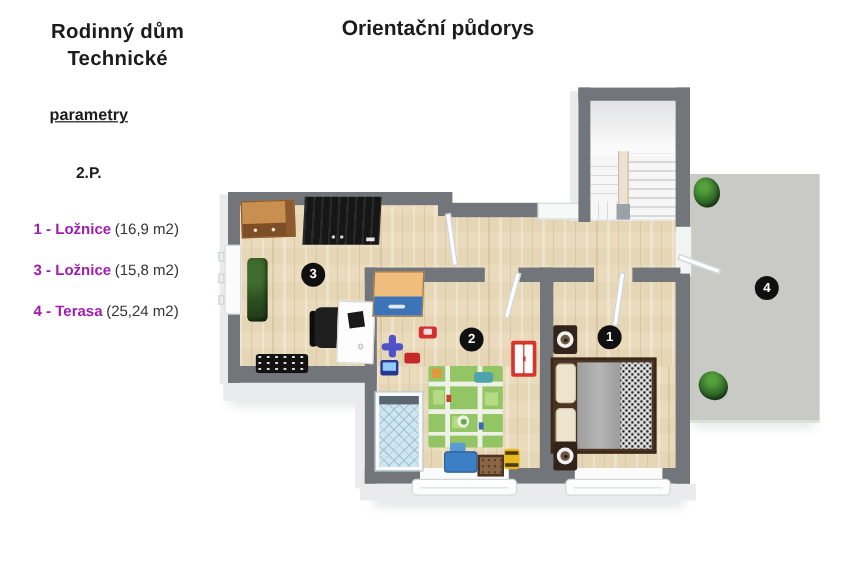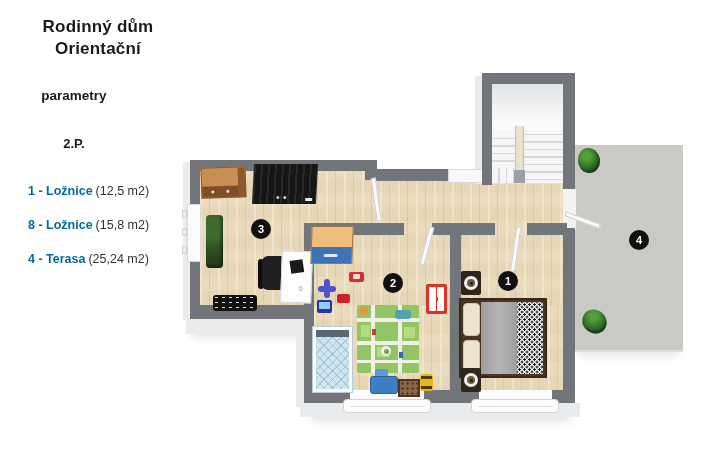--- a/index.html
+++ b/index.html
@@ -3,26 +3,26 @@
 <meta charset="utf-8">
 <style>
   html,body{margin:0;padding:0;background:#ffffff;}
   body{font-family:"Liberation Sans", sans-serif;color:#1b1b1b;}
   #stage{position:relative;width:702px;height:468px;background:#ffffff;overflow:hidden;}
 
   
   .t-center{position:absolute;text-align:center;font-weight:700;}
   #panel-title{left:8px;top:16px;width:180px;font-size:17px;line-height:22px;letter-spacing:.2px;}
   #panel-sub{left:8px;top:86px;width:132px;font-size:13.5px;line-height:20px;}
-  #panel-sub .u{}
+  #panel-sub .u{text-decoration:underline;}
   #floor-label{left:8px;top:136px;width:132px;font-size:13px;}
   #main-title{left:240px;top:13px;width:250px;font-size:17.5px;}
   #legend{position:absolute;left:28px;top:184px;width:170px;}
   .legend-item{font-size:12.5px;margin-bottom:20px;white-space:nowrap;color:#222;}
-  .legend-item b{color:#0369a1;}
+  .legend-item b{color:#a21caf;}
   .legend-item span{margin-left:3px;color:#333;}
 
   
   .abs{position:absolute;}
   .wall{position:absolute;background:#72767b;}
   .face{position:absolute;background:#e9ebec;}
   .wood{position:absolute;background-color:#e9dbbc;
     background-image:
       repeating-linear-gradient(90deg, rgba(255,255,255,.30) 0 2px, rgba(0,0,0,0) 2px 9px, rgba(167,137,96,.20) 9px 10px, rgba(0,0,0,0) 10px 18px),
       repeating-linear-gradient(0deg, rgba(180,150,105,.07) 0 14px, rgba(0,0,0,0) 14px 28px);}
@@ -39,30 +39,31 @@
   .tread-v{background-image:repeating-linear-gradient(180deg, rgba(0,0,0,0) 0 6px, #d7d8d9 6px 7.5px);}
   .tread-h{background-image:repeating-linear-gradient(90deg, rgba(0,0,0,0) 0 6px, #d7d8d9 6px 7.5px);}
 </style>
 </head>
 <body>
 
 <div id="stage">
 
   <div id="panel-title" class="t-center">
     <div>Rodinný dům</div>
-    <div>Orientační</div>
+    <div>Technické</div>
   </div>
   <div id="panel-sub" class="t-center">
     <div class="u">parametry</div>
   </div>
   <div id="floor-label" class="t-center">2.P.</div>
+  <div id="main-title" class="t-center">Orientační půdorys</div>
 
   <div id="legend">
-    <div class="legend-item"><b>1 - Ložnice</b><span>(12,5 m2)</span></div>
-    <div class="legend-item"><b>8 - Ložnice</b><span>(15,8 m2)</span></div>
+    <div class="legend-item"><b>1 - Ložnice</b><span>(16,9 m2)</span></div>
+    <div class="legend-item"><b>3 - Ložnice</b><span>(15,8 m2)</span></div>
     <div class="legend-item"><b>4 - Terasa</b><span>(25,24 m2)</span></div>
   </div>
 
   <div class="shadow" style="left:312px;top:414px;width:258px;height:6px;"></div>
   <div class="shadow" style="left:192px;top:331px;width:112px;height:5px;"></div>
   <div class="shadow" style="left:578px;top:349px;width:100px;height:5px;"></div>
 
   <div class="abs" style="left:575px;top:145px;width:108px;height:205px;background:#c9cac5;border-bottom:2px solid #dddfd9;"></div>
 
   <div class="wood" style="left:200px;top:171px;width:364px;height:134px;"></div>

